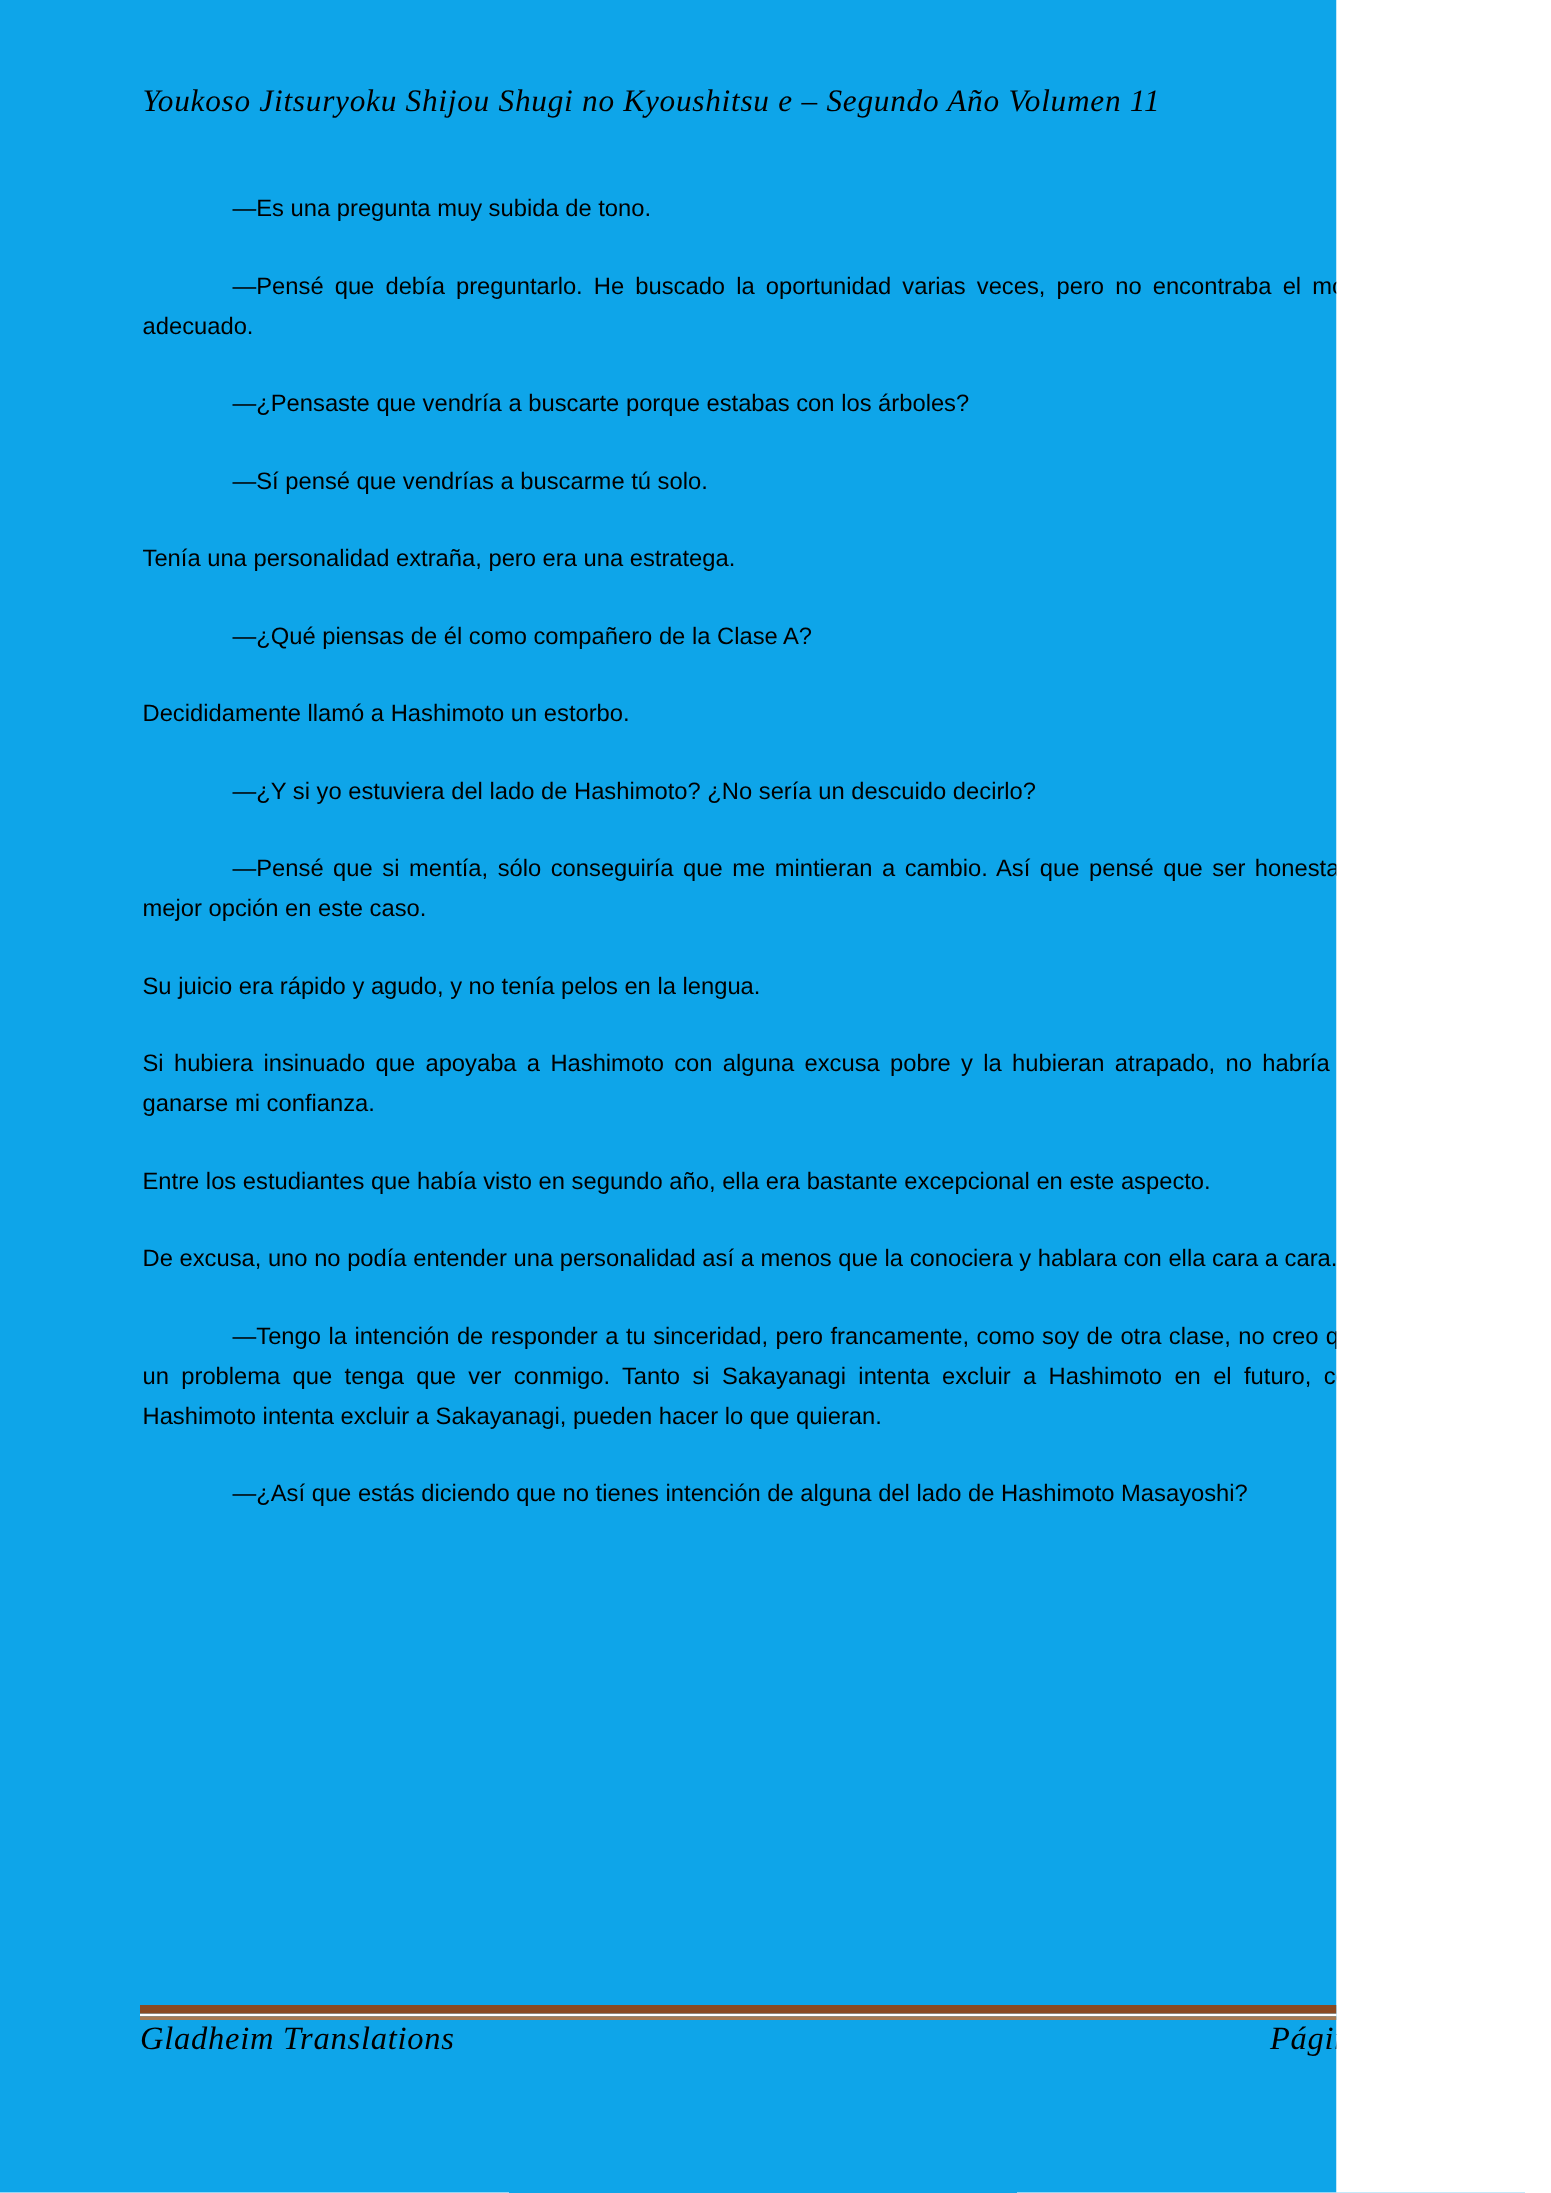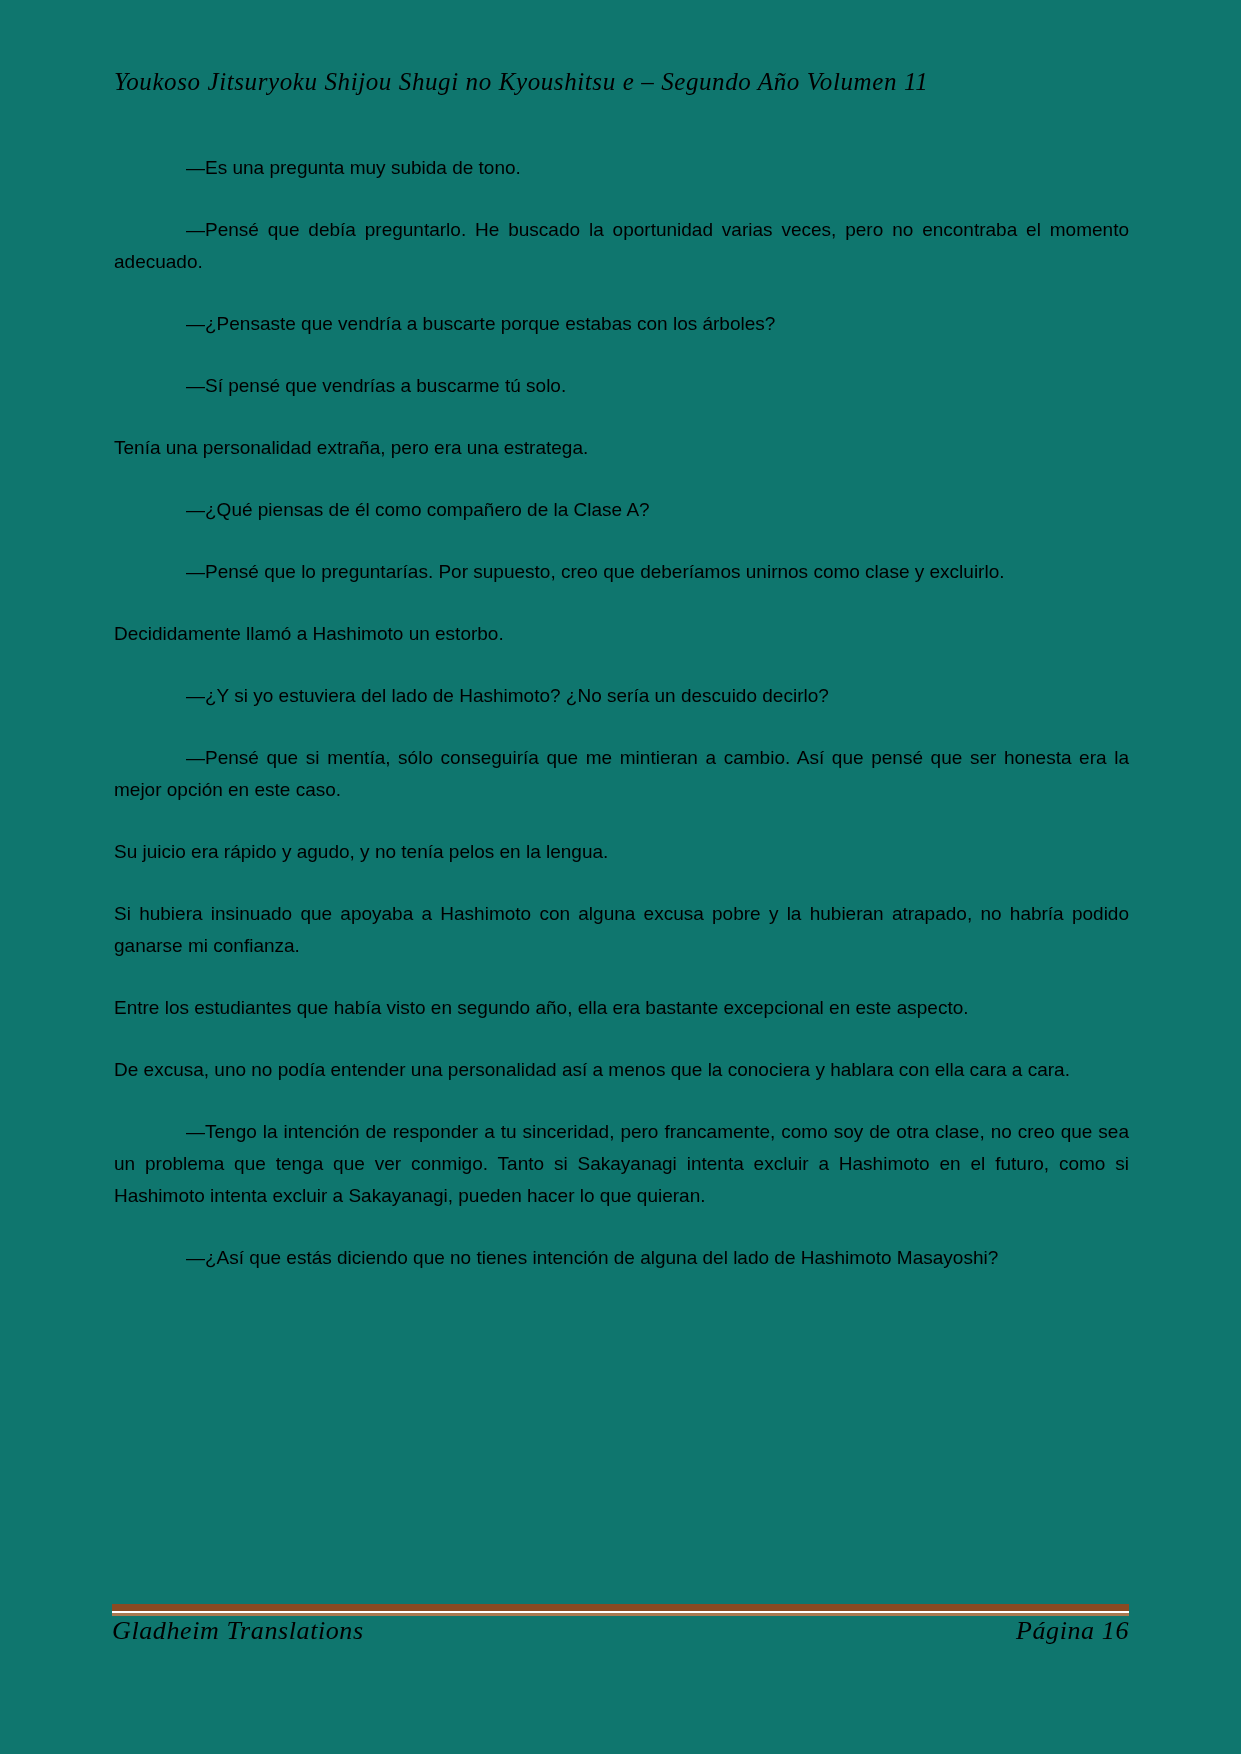--- a/index.html
+++ b/index.html
@@ -2,23 +2,23 @@
 <html><head>
 <meta charset="utf-8">
 <style>
   html, body {
     margin: 0;
     padding: 0;
     background: #ffffff;
   }
   .page {
     position: relative;
-    width: 1241px;
+    width: 1069px;
     height: 1754px;
-    background: #0f766e;
+    background: #0ea5e9;
     overflow: hidden;
     font-family: "Liberation Sans", sans-serif;
     color: #000000;
   }
   
   .doc-header {
     position: absolute;
     left: 114px;
     right: 112px;
     top: 68px;
@@ -90,21 +90,20 @@
   </header>
 
   <main class="doc-body" id="doc-body">
 
   <p class="indent">—Es una pregunta muy subida de tono.</p>
       <p class="indent">—Pensé que debía preguntarlo. He buscado la oportunidad varias veces, pero no encontraba el momento adecuado.</p>
       <p class="indent">—¿Pensaste que vendría a buscarte porque estabas con los árboles?</p>
       <p class="indent">—Sí pensé que vendrías a buscarme tú solo.</p>
       <p>Tenía una personalidad extraña, pero era una estratega.</p>
       <p class="indent">—¿Qué piensas de él como compañero de la Clase A?</p>
-      <p class="indent">—Pensé que lo preguntarías. Por supuesto, creo que deberíamos unirnos como clase y excluirlo.</p>
       <p>Decididamente llamó a Hashimoto un estorbo.</p>
       <p class="indent">—¿Y si yo estuviera del lado de Hashimoto? ¿No sería un descuido decirlo?</p>
       <p class="indent">—Pensé que si mentía, sólo conseguiría que me mintieran a cambio. Así que pensé que ser honesta era la mejor opción en este caso.</p>
       <p>Su juicio era rápido y agudo, y no tenía pelos en la lengua.</p>
       <p>Si hubiera insinuado que apoyaba a Hashimoto con alguna excusa pobre y la hubieran atrapado, no habría podido ganarse mi confianza.</p>
       <p>Entre los estudiantes que había visto en segundo año, ella era bastante excepcional en este aspecto.</p>
       <p>De excusa, uno no podía entender una personalidad así a menos que la conociera y hablara con ella cara a cara.</p>
       <p class="indent">—Tengo la intención de responder a tu sinceridad, pero francamente, como soy de otra clase, no creo que sea un problema que tenga que ver conmigo. Tanto si Sakayanagi intenta excluir a Hashimoto en el futuro, como si Hashimoto intenta excluir a Sakayanagi, pueden hacer lo que quieran.</p>
       <p class="indent">—¿Así que estás diciendo que no tienes intención de alguna del lado de Hashimoto Masayoshi?</p>
     </main>

